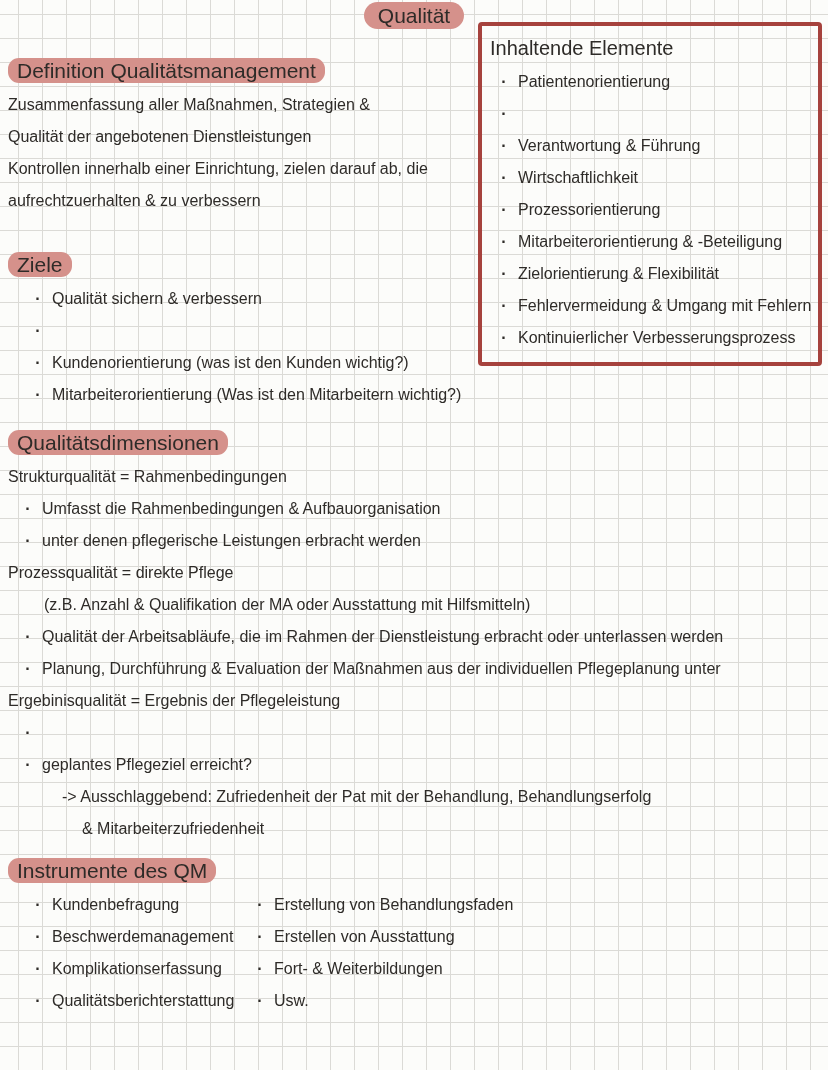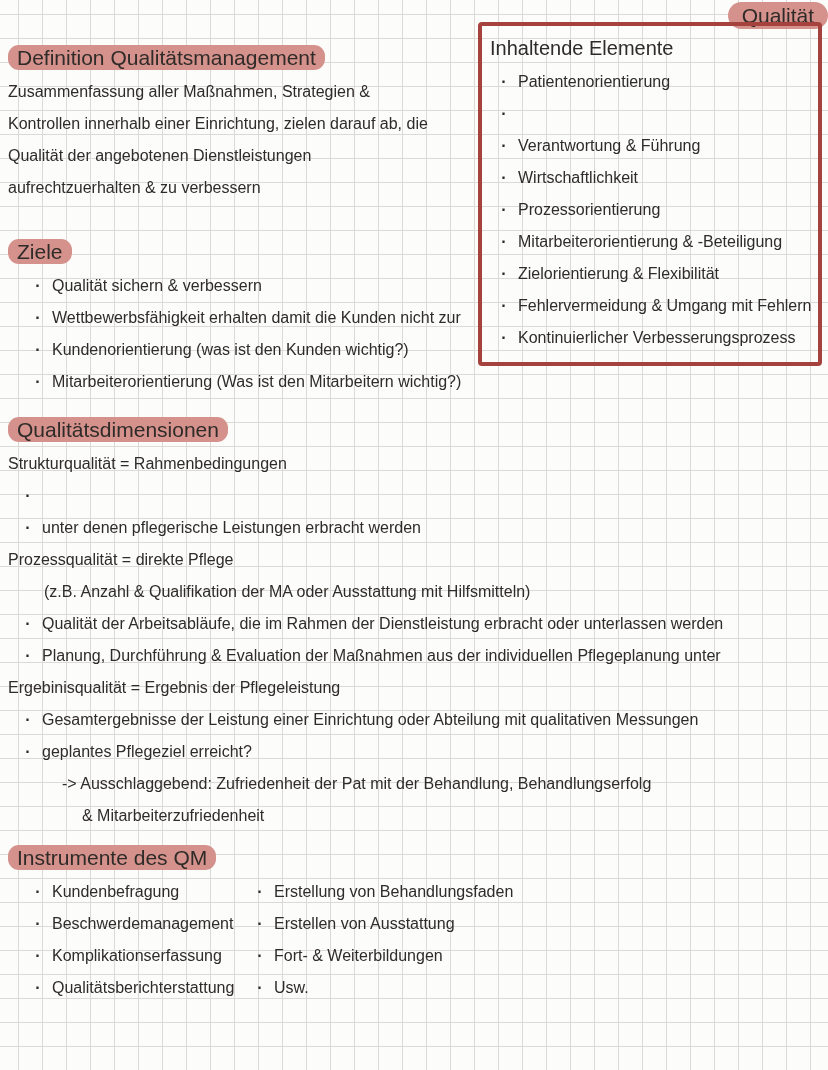--- a/index.html
+++ b/index.html
@@ -12,21 +12,21 @@
     background-color: #fcfcfa;
     background-image:
       linear-gradient(to right, #dbdad6 1px, transparent 1px),
       linear-gradient(to bottom, #dbdad6 1px, transparent 1px);
     background-size: 24px 24px;
     background-position: -6px -10px;
     font-family: "Liberation Sans", "DejaVu Sans", sans-serif;
     color: #2e2b28;
     font-size: 16px;
   }
-  .title-row { padding-top: 4px; height: 36px; text-align: right; }
+  .title-row { padding-top: 4px; height: 36px; text-align: center; }
   .hl {
     background: #d5918b;
     border-radius: 11px;
     padding: 1px 9px;
   }
   .hl-title {
     font-size: 21px;
     border-radius: 16px;
     padding: 2px 14px;
   }
@@ -34,21 +34,21 @@
   .sec { margin-left: 8px; }
   .line { line-height: 32px; white-space: nowrap; }
   .li { display: flex; line-height: 32px; white-space: nowrap; }
   .li .b { flex: 0 0 auto; width: 28px; text-align: center; font-weight: bold; }
   .li.pad { padding-left: 16px; }
   .li.pad2 { padding-left: 6px; }
   .cont { margin-left: 60px; }
   .cont-paren { margin-left: 36px; }
   .ind2 { margin-left: 54px; }
   .ind3 { margin-left: 74px; }
-  .sec-def { margin-top: 4px; }
+  .sec-def { margin-top: 17px; }
   .sec-ziele { margin-top: 30px; }
   .sec-dims { margin-top: 14px; }
   .sec-instr { margin-top: 8px; }
   .elements-box {
     position: absolute;
     top: 22px;
     left: 478px;
     width: 344px;
     border: 4px solid #a6423d;
     border-radius: 4px;
@@ -104,72 +104,71 @@
       </div>
     <div class="li">
         <span class="b">·</span>
         <span>Kontinuierlicher Verbesserungsprozess</span>
       </div>
   </aside>
 
   <section class="sec sec-def">
     <div class="heading"><span class="hl">Definition Qualitätsmanagement</span></div>
     <div class="line">Zusammenfassung aller Maßnahmen, Strategien &amp;</div>
+    <div class="line">Qualität der angebotenen Dienstleistungen</div>
     <div class="line">Kontrollen innerhalb einer Einrichtung, zielen darauf ab, die</div>
-    <div class="line">Qualität der angebotenen Dienstleistungen</div>
     <div class="line">aufrechtzuerhalten &amp; zu verbessern</div>
   </section>
 
   <section class="sec sec-ziele">
     <div class="heading"><span class="hl">Ziele</span></div>
     <div class="li pad">
         <span class="b">·</span>
         <span>Qualität sichern &amp; verbessern</span>
       </div>
     <div class="li pad">
         <span class="b">·</span>
-        <span>Wettbewerbsfähigkeit erhalten damit die Kunden nicht zur</span>
       </div>
     <div class="li pad">
         <span class="b">·</span>
         <span>Kundenorientierung (was ist den Kunden wichtig?)</span>
       </div>
     <div class="li pad">
         <span class="b">·</span>
         <span>Mitarbeiterorientierung (Was ist den Mitarbeitern wichtig?)</span>
       </div>
   </section>
 
   <section class="sec sec-dims">
     <div class="heading"><span class="hl">Qualitätsdimensionen</span></div>
 
     <div class="line">Strukturqualität = Rahmenbedingungen</div>
     <div class="li pad2">
         <span class="b">·</span>
+        <span>Umfasst die Rahmenbedingungen &amp; Aufbauorganisation</span>
       </div>
     <div class="li pad2">
         <span class="b">·</span>
         <span>unter denen pflegerische Leistungen erbracht werden</span>
       </div>
     <div class="line">Prozessqualität = direkte Pflege</div>
 
     <div class="line cont-paren">(z.B. Anzahl &amp; Qualifikation der MA oder Ausstattung mit Hilfsmitteln)</div>
     <div class="li pad2">
         <span class="b">·</span>
         <span>Qualität der Arbeitsabläufe, die im Rahmen der Dienstleistung erbracht oder unterlassen werden</span>
       </div>
     <div class="li pad2">
         <span class="b">·</span>
         <span>Planung, Durchführung &amp; Evaluation der Maßnahmen aus der individuellen Pflegeplanung unter</span>
       </div>
 
     <div class="line">Ergebinisqualität = Ergebnis der Pflegeleistung</div>
     <div class="li pad2">
         <span class="b">·</span>
-        <span>Gesamtergebnisse der Leistung einer Einrichtung oder Abteilung mit qualitativen Messungen</span>
       </div>
     <div class="li pad2">
         <span class="b">·</span>
         <span>geplantes Pflegeziel erreicht?</span>
       </div>
     <div class="line ind2">-&gt; Ausschlaggebend: Zufriedenheit der Pat mit der Behandlung, Behandlungserfolg</div>
     <div class="line ind3">&amp; Mitarbeiterzufriedenheit</div>
   </section>
 
   <section class="sec sec-instr">

